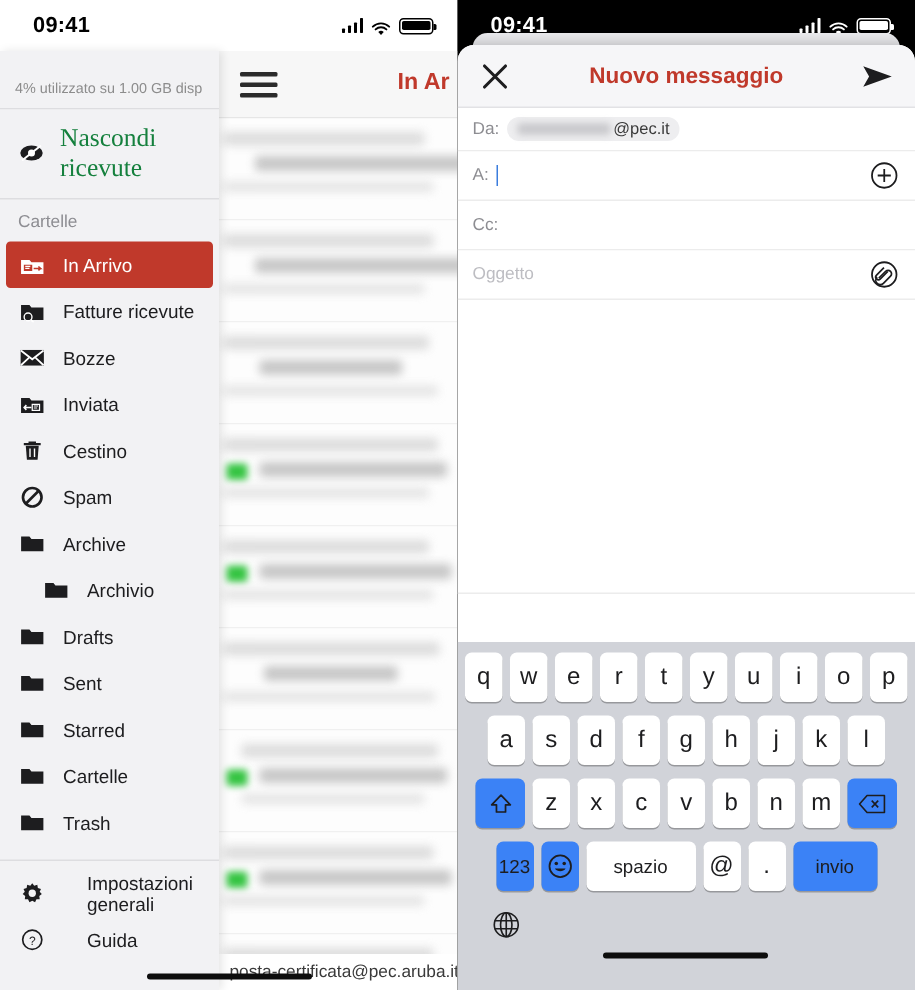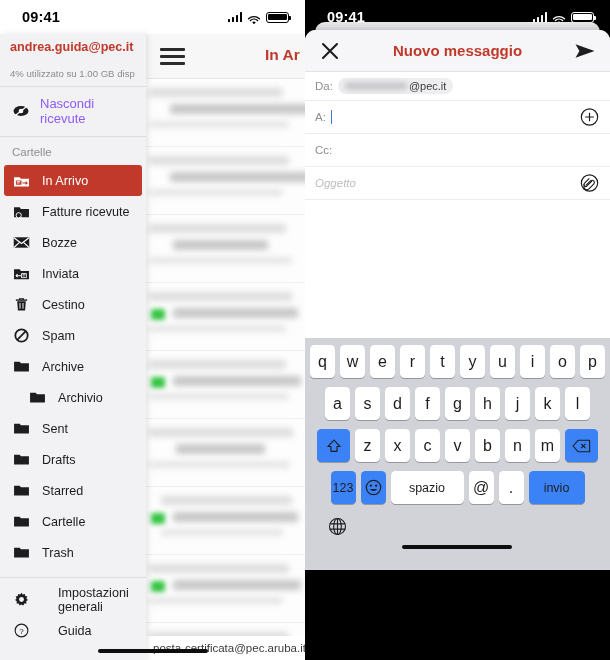--- a/index.html
+++ b/index.html
@@ -64,59 +64,59 @@
     padding-left: 8px; white-space: nowrap; overflow: hidden; }
 
   
   .drawer { position: absolute; left: 0; top: 34px; width: 146px; height: 626px;
     background: #f2f2f4; box-shadow: 2px 0 6px rgba(0,0,0,.10); overflow: hidden; }
   .acct { padding: 6px 8px 7px 10px; background: #f2f2f4; }
   .acct-mail { color: #c0392b; font-size: 12.6px; font-weight: bold; white-space: nowrap; }
   .acct-quota { color: #8c8c8c; font-size: 9.6px; margin-top: 14px; white-space: nowrap; }
   .drawer-sep { height: 1px; background: #dddde0; }
   .hide-receipts { display: flex; align-items: center; gap: 10px; padding: 9px 10px 10px 12px; background: #f2f2f4; }
-  .hr-label { font-size: 13px; color: #8b5cf6; }
+  .hr-label { font-size: 17px; color: #15803d; font-family: Liberation Serif, serif; }
   .sec-title { font-size: 11.5px; color: #8d8d92; padding: 9px 0 7px 12px; }
   .folder { display: flex; align-items: center; gap: 12px; height: 31px;
     padding-left: 12px; font-size: 12.6px; color: #1d1d1f; }
   .folder.active { background: #c0392b; color: #ffffff; border-radius: 3px;
     margin: 0 4px 0 4px; padding-left: 8px; }
   .folder.sub { padding-left: 28px; }
   .folder .fname { white-space: nowrap; }
   .fi { width: 18px; height: 16px; flex: 0 0 18px; display:flex; align-items:center; justify-content:center; }
   .drawer-bottom-sep { height: 1px; background: #dddde0; margin: 9px 0 6px 0; }
   .drawer-item { display: flex; align-items: center; gap: 28px; height: 31px;
     padding-left: 12px; font-size: 12.6px; color: #1d1d1f; }
   .home-ind-left { position: absolute; left: 98px; bottom: 7px; width: 110px; height: 4.5px;
     background: #0d0d0d; border-radius: 3px; }
 
   
   #right-phone { position: absolute; left: 305px; top: 0; width: 305px; height: 660px;
     background: #000000; overflow: hidden; }
-  .compose-card { position: absolute; left: 0; top: 30px; width: 305px; height: 540px;
+  .compose-card { position: absolute; left: 0; top: 30px; width: 305px; height: 630px;
     background: #ffffff; border-radius: 11px 11px 0 0; overflow: hidden;
     box-shadow: 0 -2px 7px rgba(0,0,0,.18); }
   .card-peek { position: absolute; left: 10px; top: 22px; width: 285px; height: 20px;
     background: #e9e9ec; border-radius: 10px 10px 0 0; }
   .compose-bar { position: relative; height: 42px; background: #f6f6f8;
     display: flex; align-items: center; justify-content: center;
     border-bottom: 1px solid #e2e2e5; }
   .compose-title { color: #c0392b; font-size: 15px; font-weight: bold; }
   .btn-close { position: absolute; left: 15px; top: 11px; width: 20px; height: 20px; }
   .btn-send { position: absolute; right: 14px; top: 11px; width: 22px; height: 20px; }
 
   .field { position: relative; min-height: 29px; display: flex; align-items: center;
     padding: 0 46px 0 10px; border-bottom: 1px solid #ececec; background: #fff; }
   .f-label { font-size: 11.5px; color: #8d8d92; margin-right: 5px; }
   .pill { display: inline-flex; align-items: center; height: 16px; padding: 0 7px;
     background: #eeeef0; border-radius: 9px; font-size: 11px; color: #3a3a3a; }
   .pill .masked { display: inline-block; width: 62px; height: 8px; background: #c9c9cc;
     filter: blur(2.4px); border-radius: 2px; margin-right: 2px; }
   .caret { display: inline-block; width: 1.6px; height: 14px; background: #3b7ddd; }
-  .f-placeholder { font-size: 11.5px; color: #bdbdc2; font-style: italic; }
+  .f-placeholder { font-size: 11.5px; color: #bdbdc2; }
   .round-btn { position: absolute; right: 11px; top: 50%; transform: translateY(-50%);
     width: 19px; height: 19px; }
   .field-tall { min-height: 33px; }
   .body-area { height: 196px; background: #ffffff; border-bottom: 1px solid #ececec; }
 
   
   .keyboard { position: absolute; left: 0; bottom: 0; width: 305px; height: 232px;
     background: #d1d3d9; padding-top: 7px; }
   .krow { display: flex; justify-content: center; align-items: center; gap: 5px; margin-bottom: 9px; }
   .key { background: #ffffff; border-radius: 4.5px; box-shadow: 0 1px 0 rgba(0,0,0,.28);
@@ -222,21 +222,20 @@
         <div class="green-tag" style="top:26px"></div>
         <div class="blur-line b2" style="width:84%;margin-left:16%"></div>
 
       </div>
       <div class="list-footer">posta-certificata@pec.aruba.it</div>
     </div>
 
     <div class="drawer">
 
       <div class="acct">
-        <div class="acct-mail">andrea.guida@pec.it</div>
         <div class="acct-quota">4% utilizzato su 1.00 GB disp</div>
       </div>
       <div class="drawer-sep"></div>
 
       <div class="hide-receipts">
         <span class="fi">
           <svg viewBox="0 0 20 14" width="18" height="14">
             <ellipse cx="10" cy="7" rx="8.3" ry="5.6" fill="#1d1d1f"></ellipse>
             <circle cx="10" cy="7" r="2.6" fill="#ffffff"></circle>
             <path d="M3 12.5 17 1.5" stroke="#ffffff" stroke-width="1.5"></path>
@@ -332,30 +331,30 @@
         </span>
         <span class="fname">Archivio</span>
       </div>
 
       <div class="folder">
         <span class="fi">
           <svg viewBox="0 0 18 14" width="17" height="13">
               <path d="M1 1.8h6l1.4 1.8H17V12.4H1Z" fill="#1d1d1f"></path>
             </svg>
         </span>
+        <span class="fname">Drafts</span>
+      </div>
+
+      <div class="folder">
+        <span class="fi">
+          <svg viewBox="0 0 18 14" width="17" height="13">
+              <path d="M1 1.8h6l1.4 1.8H17V12.4H1Z" fill="#1d1d1f"></path>
+            </svg>
+        </span>
         <span class="fname">Sent</span>
-      </div>
-
-      <div class="folder">
-        <span class="fi">
-          <svg viewBox="0 0 18 14" width="17" height="13">
-              <path d="M1 1.8h6l1.4 1.8H17V12.4H1Z" fill="#1d1d1f"></path>
-            </svg>
-        </span>
-        <span class="fname">Drafts</span>
       </div>
 
       <div class="folder">
         <span class="fi">
           <svg viewBox="0 0 18 14" width="17" height="13">
               <path d="M1 1.8h6l1.4 1.8H17V12.4H1Z" fill="#1d1d1f"></path>
             </svg>
         </span>
         <span class="fname">Starred</span>
       </div>

